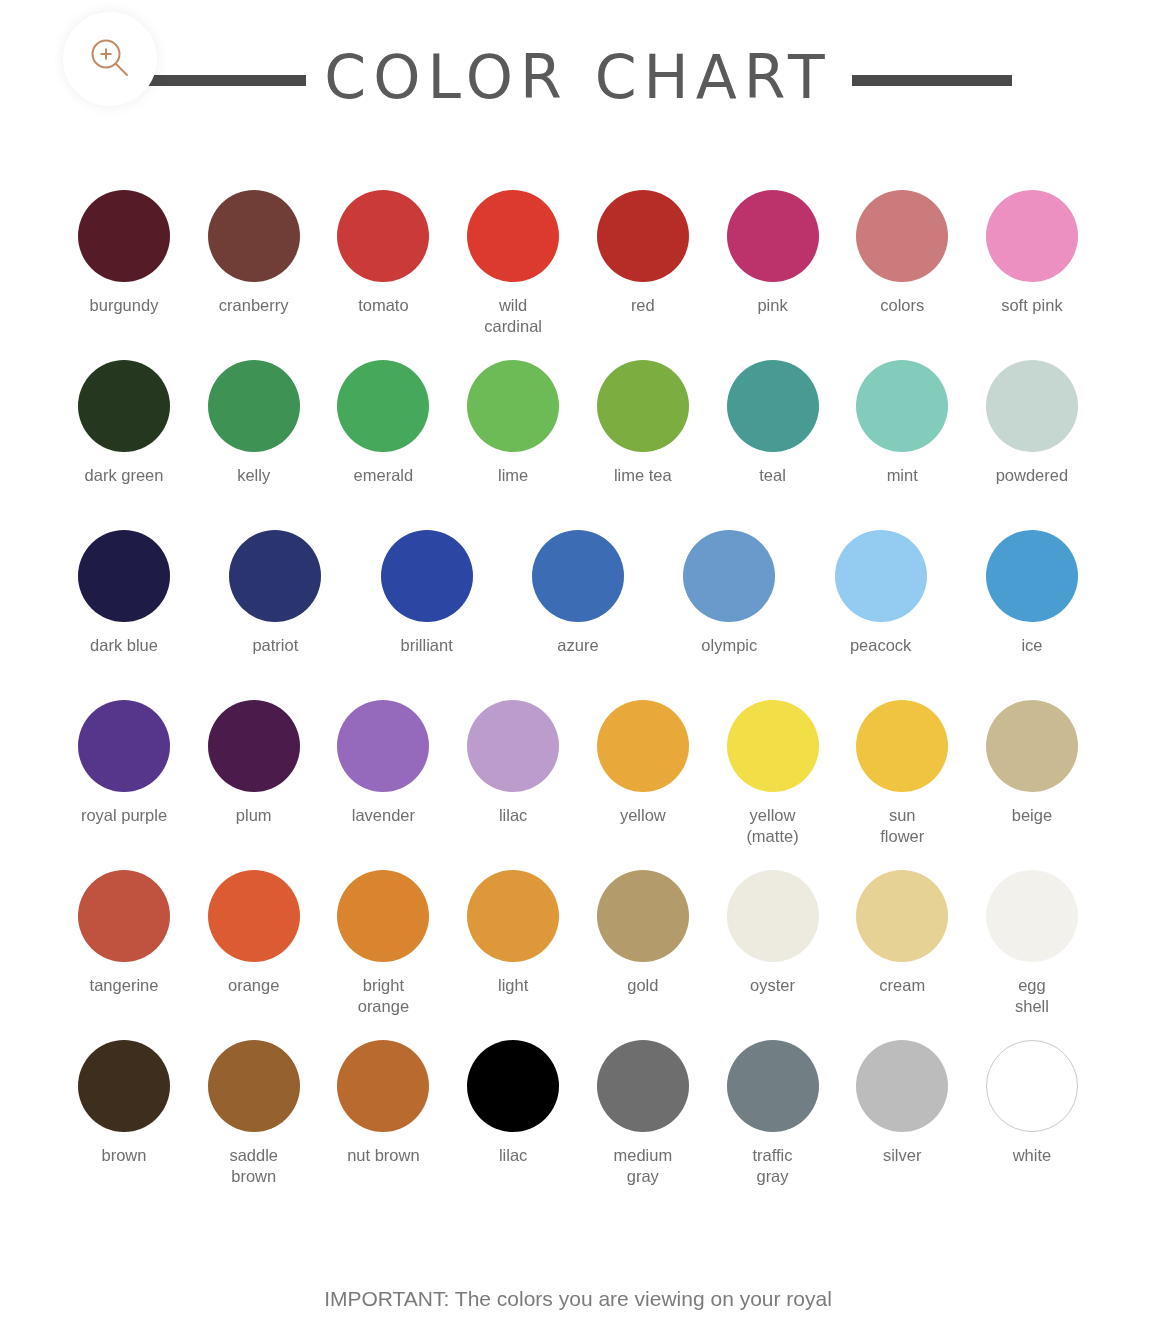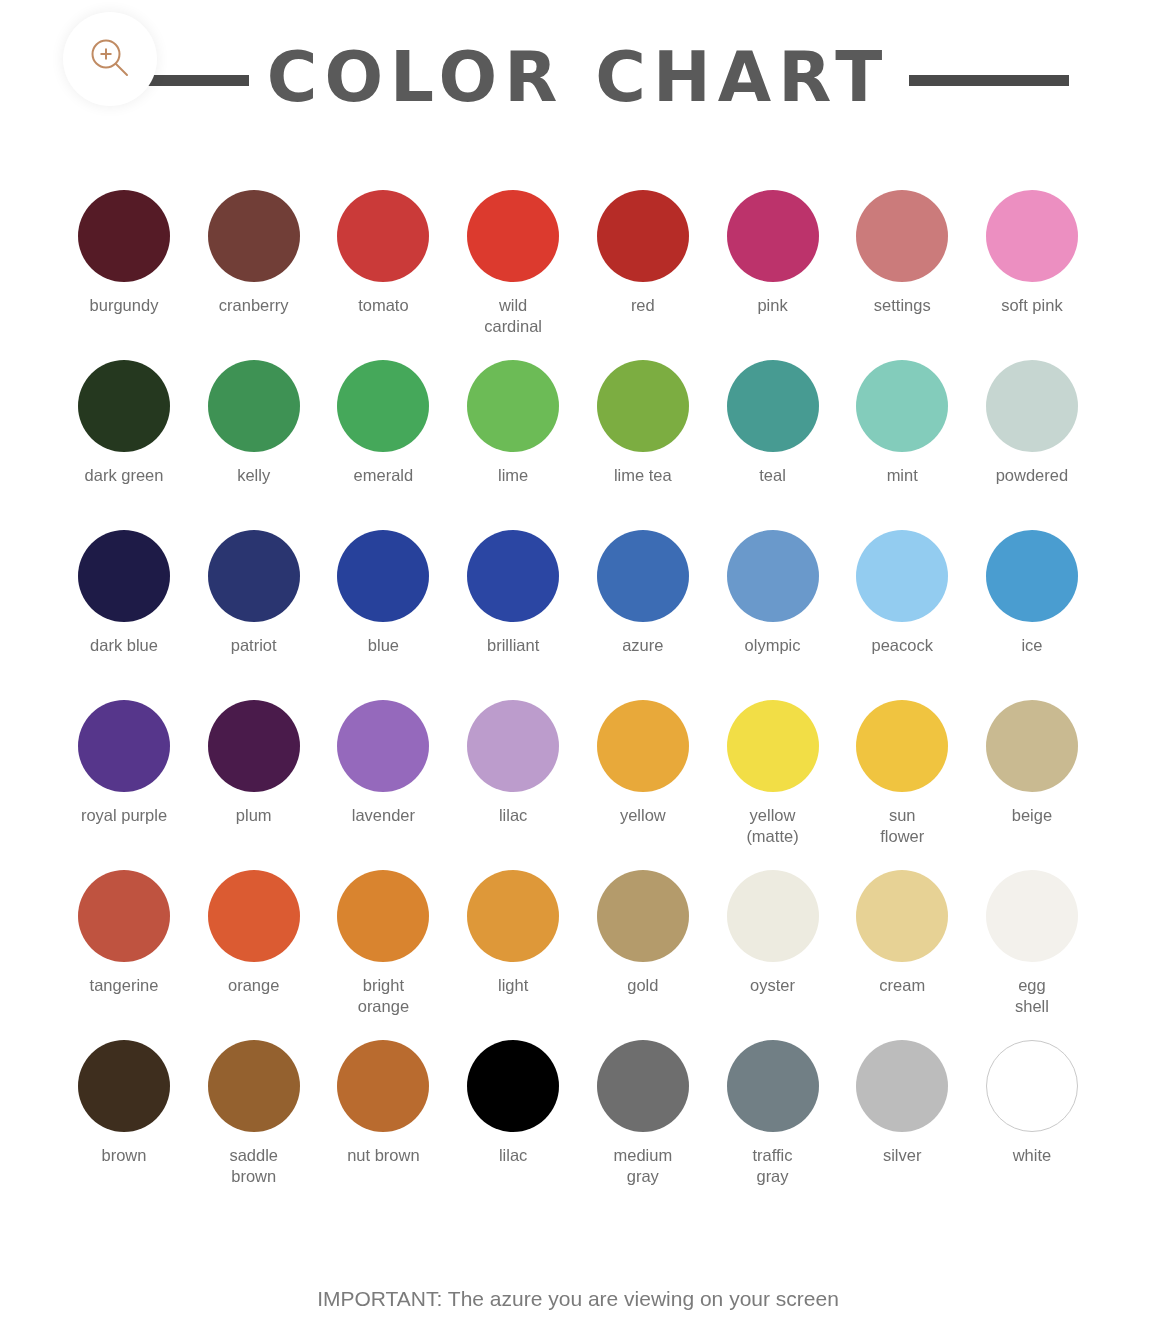--- a/index.html
+++ b/index.html
@@ -28,22 +28,22 @@
   }
   .rule {
     height: 11px;
     background: #4a4a4a;
     flex: 0 0 auto;
   }
   .rule-left  { width: 162px; margin-right: 18px; }
   .rule-right { width: 160px; margin-left: 20px; }
 
   .chart-title {
-    font-size: 69px;
-    font-weight: 700;
+    font-size: 60px;
+    font-weight: 400;
     letter-spacing: 7px;
     color: #5a5a5a;
     white-space: nowrap;
     font-family: "DejaVu Sans", sans-serif;
     line-height: 1;
     padding-bottom: 6px;
   }
 
   .zoom-badge {
     position: absolute;
@@ -151,21 +151,21 @@
       <div class="cell">
         <div class="swatch" style="background: rgb(182, 44, 39);"></div>
         <div class="label">red</div>
       </div>
       <div class="cell">
         <div class="swatch" style="background: rgb(188, 51, 107);"></div>
         <div class="label">pink</div>
       </div>
       <div class="cell">
         <div class="swatch" style="background: rgb(203, 123, 123);"></div>
-        <div class="label">settings</div>
+        <div class="label">colors</div>
       </div>
       <div class="cell">
         <div class="swatch" style="background: rgb(236, 143, 193);"></div>
         <div class="label">soft pink</div>
       </div>
     </div>
     <div class="row">
       <div class="cell">
         <div class="swatch" style="background: rgb(37, 56, 31);"></div>
         <div class="label">dark green</div>
@@ -202,24 +202,20 @@
     <div class="row">
       <div class="cell">
         <div class="swatch" style="background: rgb(30, 27, 71);"></div>
         <div class="label">dark blue</div>
       </div>
       <div class="cell">
         <div class="swatch" style="background: rgb(42, 53, 112);"></div>
         <div class="label">patriot</div>
       </div>
       <div class="cell">
-        <div class="swatch" style="background: rgb(39, 65, 155);"></div>
-        <div class="label">blue</div>
-      </div>
-      <div class="cell">
         <div class="swatch" style="background: rgb(43, 70, 163);"></div>
         <div class="label">brilliant</div>
       </div>
       <div class="cell">
         <div class="swatch" style="background: rgb(60, 108, 180);"></div>
         <div class="label">azure</div>
       </div>
       <div class="cell">
         <div class="swatch" style="background: rgb(106, 153, 203);"></div>
         <div class="label">olympic</div>
@@ -331,14 +327,14 @@
         <div class="label">silver</div>
       </div>
       <div class="cell">
         <div class="swatch outlined" style="background: rgb(255, 255, 255);"></div>
         <div class="label">white</div>
       </div>
     </div>
   </div>
 
 <div class="footer">
-  <div class="footer-line">IMPORTANT: The azure you are viewing on your screen</div>
+  <div class="footer-line">IMPORTANT: The colors you are viewing on your royal</div>
 </div>
 
 </body></html>

